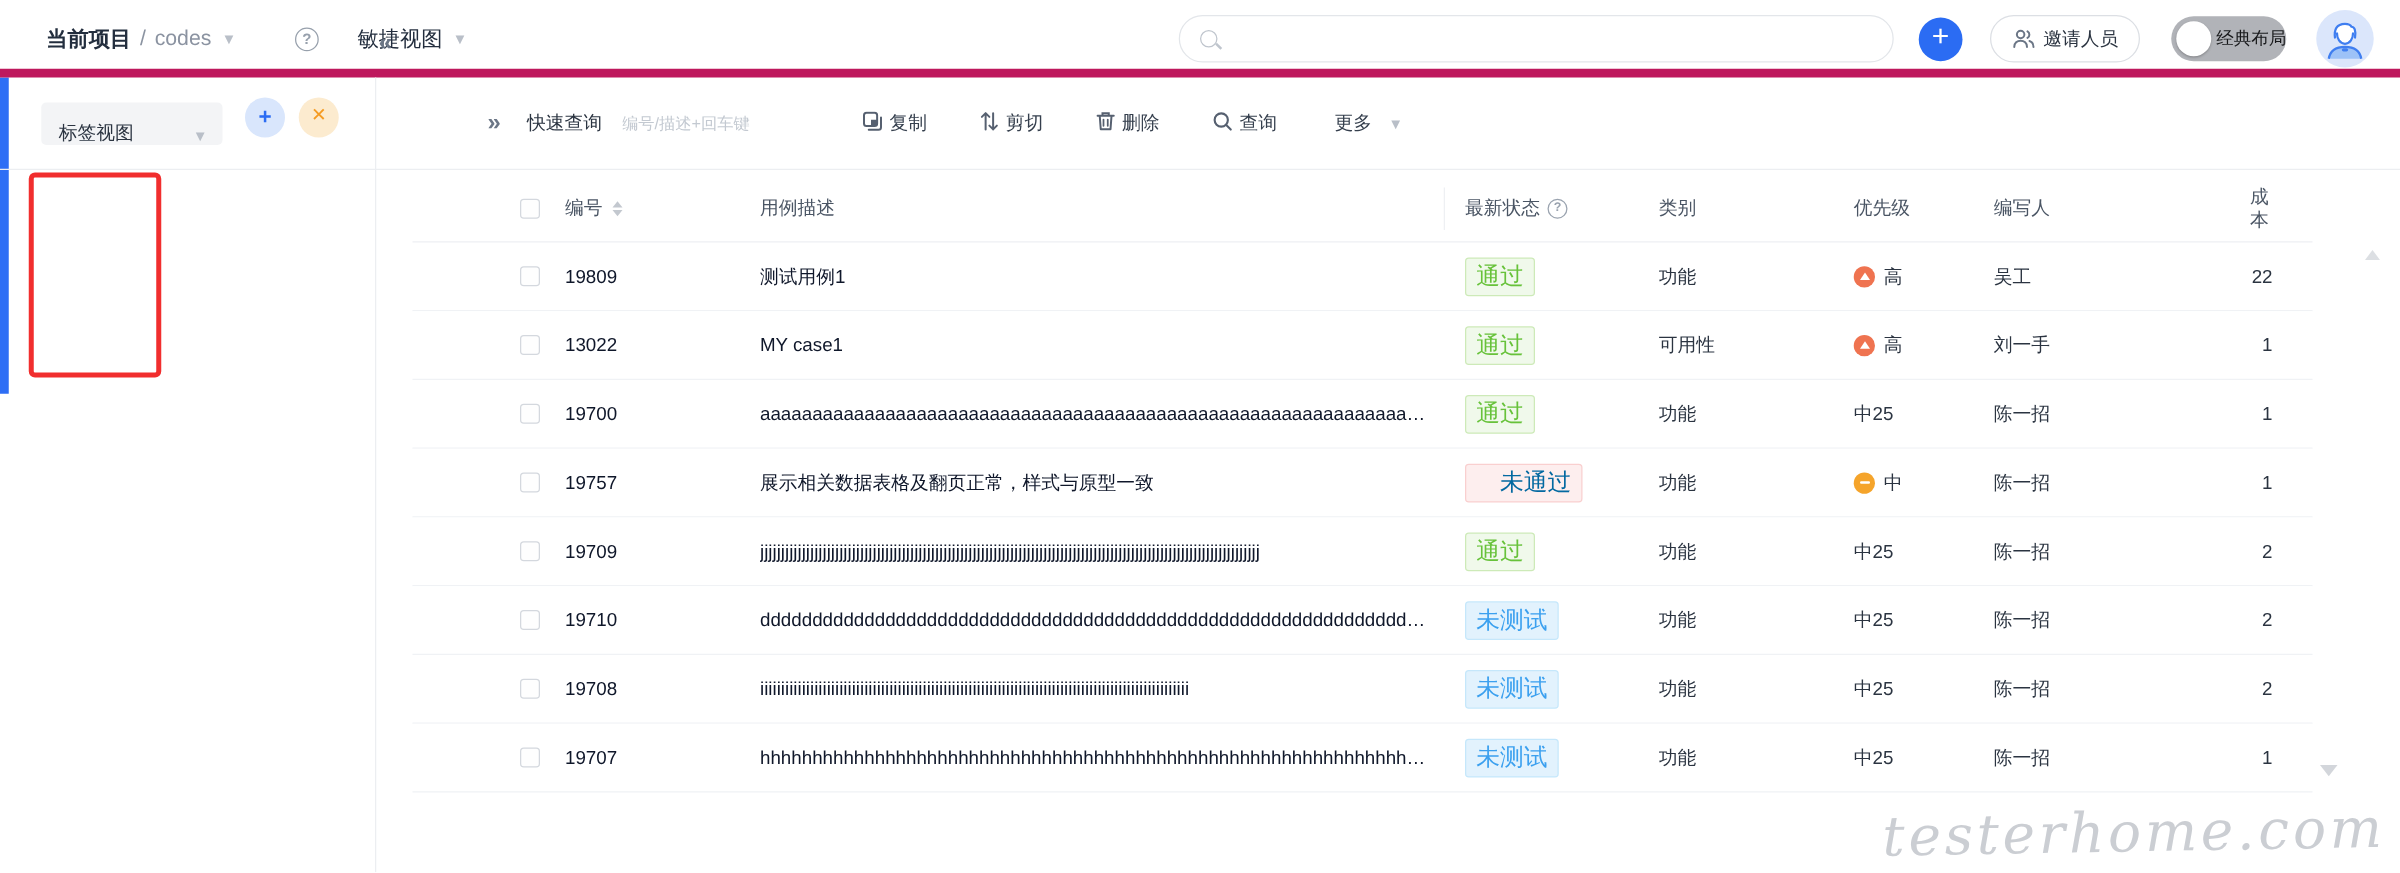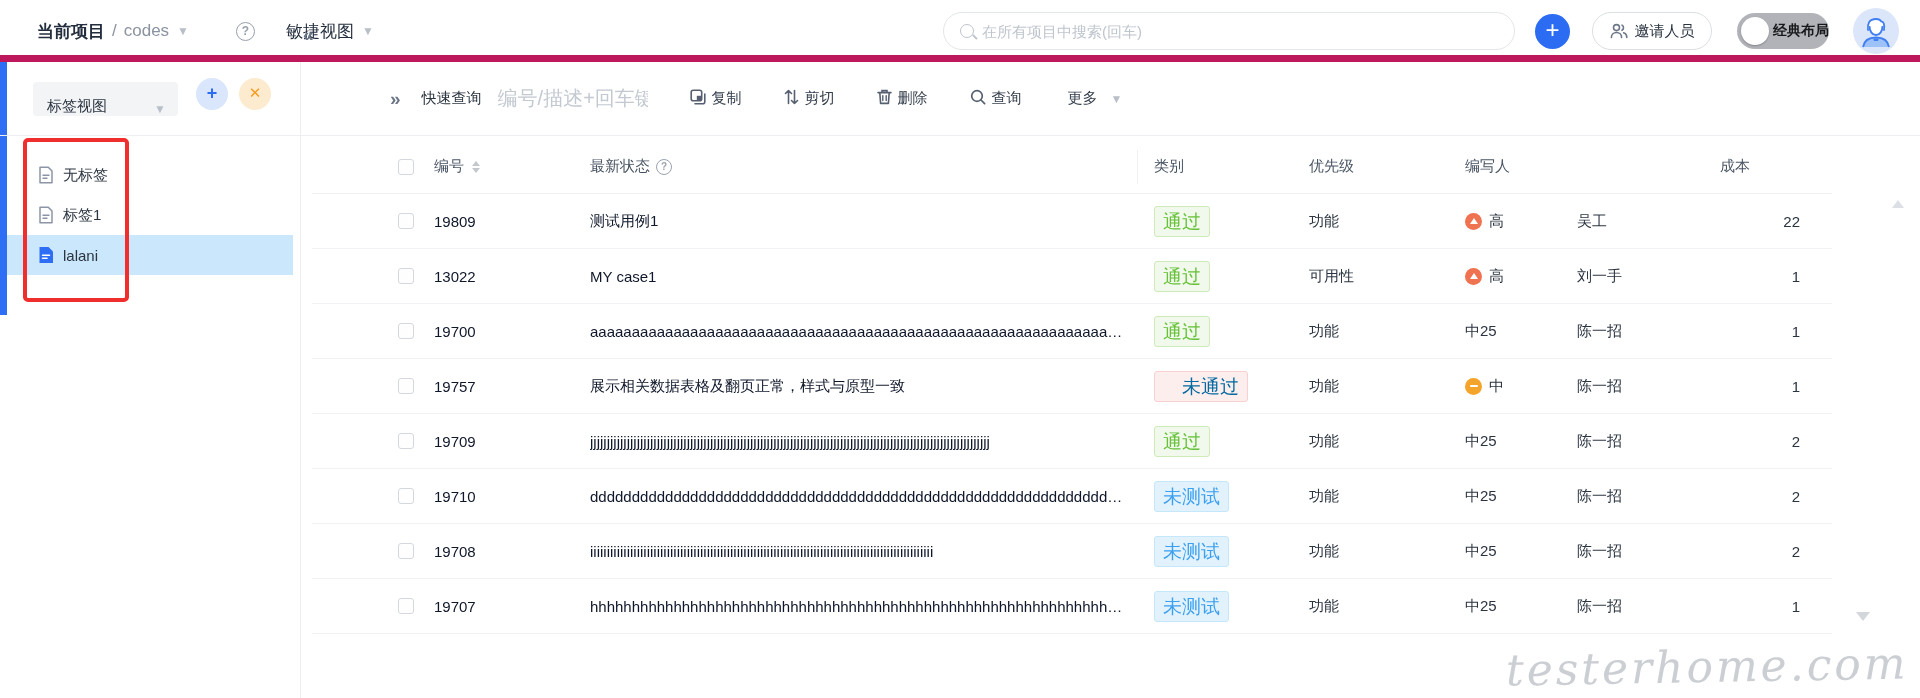--- a/index.html
+++ b/index.html
@@ -20,21 +20,21 @@
   .agile { position:absolute; left:286px; top:0; height:62px; display:flex; align-items:center; font-size:17px; color:#232e3e; font-weight:500; }
 
   .gsearch { position:absolute; left:943px; top:12px; width:572px; height:38px; border:1px solid #e3e6ea; border-radius:19px; display:flex; align-items:center; padding:0 16px; background:#fff; }
   .gsearch input { border:none; outline:none; flex:1; font-size:15px; color:#333; background:transparent; font-family:inherit; }
   .gsearch input::placeholder { color:#bfc5cd; }
   .mag { width:14px; height:14px; border:1.8px solid #bfc5cd; border-radius:50%; position:relative; margin-right:8px; flex:none; }
   .mag::after { content:""; position:absolute; width:6px; height:1.8px; background:#bfc5cd; transform:rotate(45deg); right:-5px; bottom:-1px; }
 
   .plus-btn { position:absolute; left:1535px; top:14px; width:35px; height:35px; border-radius:50%; background:#2b6cf3; color:#fff; font-size:24px; font-weight:400; text-align:center; line-height:32px; }
   .invite-btn { position:absolute; left:1592px; top:12px; width:120px; height:38px; border:1px solid #dcdfe4; border-radius:19px; background:#fff; display:flex; align-items:center; justify-content:center; gap:7px; font-size:15px; color:#2b3441; }
-  .toggle { position:absolute; left:1737px; top:13px; width:92px; height:36px; border-radius:18px; background:#b1b3b8; display:flex; align-items:center;font-weight:bold; }
+  .toggle { position:absolute; left:1737px; top:13px; width:92px; height:36px; border-radius:18px; background:#b1b3b8; display:flex; align-items:center; }
   .knob { width:28px; height:28px; border-radius:50%; background:#fff; margin-left:4px; box-shadow:0 1px 2px rgba(0,0,0,.25); flex:none; }
   .toggle-label { font-size:14px; color:#17181a; margin-left:4px; }
   .avatar { position:absolute; left:1853px; top:8px; width:46px; height:46px; border-radius:50%; background:#dbe6fb; display:flex; align-items:center; justify-content:center; }
 
   
   .hdiv { position:absolute; left:0; top:135px; width:1920px; height:1px; background:#eceef1; }
   .vdiv { position:absolute; left:300px; top:62px; width:1px; height:636px; background:#eceef1; }
 
   
   .side-head { position:absolute; left:0; top:62px; width:300px; height:73px; }
@@ -49,28 +49,28 @@
   .side-item { position:relative; height:40px; display:flex; align-items:center; padding-left:38px; gap:9px; font-size:15px; color:#2b3441; cursor:pointer; }
   .side-item.selected { background:#cbe7fb; margin-left:7px; padding-left:31px; width:286px; }
   .doc-svg { flex:none; }
 
   .red-box { position:absolute; left:23px; top:138px; width:106px; height:164px; border:4px solid #f12e2e; border-radius:5px; pointer-events:none; z-index:30; }
 
   
   .toolbar { position:absolute; left:330px; top:62px; width:1560px; height:73px; display:flex; align-items:center; }
   .tb-exp { font-size:19px; color:#6b7686; font-weight:700; letter-spacing:-1px; margin-left:60px; }
   .tb-label { font-size:15px; color:#2b3441; margin-left:22px; }
-  .tb-input { border:none; outline:none; margin-left:16px; width:150px; font-size:20px; color:#333; font-family:inherit; }
+  .tb-input { border:none; outline:none; margin-left:16px; width:150px; font-size:13px; color:#333; font-family:inherit; }
   .tb-input::placeholder { color:#c3c9d1; }
   .tb-act { display:flex; align-items:flex-start; gap:6px; font-size:15px; color:#353f4d; margin-left:42px; cursor:pointer; }
   .tb-act svg { display:block; }
   .tb-more { display:flex; align-items:center; gap:5px; font-size:15px; color:#353f4d; margin-left:46px; cursor:pointer; }
 
   
-  .table-region { position:absolute; left:312px; top:140px; width:1520px; }
+  .table-region { position:absolute; left:330px; top:140px; width:1520px; }
   .trow { display:grid; grid-template-columns:86px 36px 156px 564px 155px 156px 112px 205px 1fr; align-items:center; height:55px; border-bottom:1px solid #f0f2f5; font-size:15px; color:#2b3441; background:#fff; }
   .thead { height:54px; color:#4a5564; border-bottom:1px solid #eef0f3; position:relative; }
   .thead .hsep { position:absolute; left:825px; top:10px; width:1px; height:34px; background:#eef0f3; }
   .cell { display:flex; align-items:center; }
   .cbx { width:16px; height:16px; border:1px solid #d4d8de; border-radius:3px; background:#fefefe; display:inline-block; }
   .link { color:#0f172a; text-decoration:none; cursor:pointer; }
   .id-link { font-weight:500; }
   .desc { overflow:hidden; padding-right:24px; }
   .desc .link { white-space:nowrap; overflow:hidden; text-overflow:ellipsis; display:block; max-width:540px; }
   .cost { justify-content:flex-end; padding-right:32px; font-weight:500; }
@@ -110,21 +110,20 @@
       <span class="bc-name">codes</span>
       <span class="caret">▼</span>
     </div>
     <div class="help-icn">?</div>
     <div class="agile">
       <span>敏捷视图</span>
       <span class="caret">▼</span>
     </div>
     <div class="gsearch">
       <span class="mag"></span>
-      <input placeholder="在所有项目中搜索(回车)" style="">
     </div>
     <div class="plus-btn">+</div>
     <div class="invite-btn">
       <svg width="18" height="16" viewBox="0 0 18 16">
           <circle cx="6.5" cy="4.6" r="3" fill="none" stroke="#6b7686" stroke-width="1.6"></circle>
           <path d="M1.4 14.5c0-3 2.3-5 5.1-5s5.1 2 5.1 5" fill="none" stroke="#6b7686" stroke-width="1.6" stroke-linecap="round"></path>
           <path d="M12 2.1a3 3 0 0 1 0 5.2M13.6 9.8c2 .6 3.2 2.3 3.2 4.7" fill="none" stroke="#6b7686" stroke-width="1.6" stroke-linecap="round"></path>
         </svg>
       <span>邀请人员</span>
     </div>
@@ -148,43 +147,20 @@
   <div class="side-head">
     <div class="side-select">
       <span>标签视图</span>
       <span class="caret">▼</span>
     </div>
     <div class="round-btn add-tag">+</div>
     <div class="round-btn del-tag">✕</div>
   </div>
   <div class="collapse">«</div>
 
-  <div class="side-list">
-      <div class="side-item">
-        <svg class="doc-svg" width="16" height="18" viewBox="0 0 16 18">
-          <path d="M2 1.2h8.3l3.7 3.9v11.7H2z" fill="#fff" stroke="#8b95a5" stroke-width="1.5" stroke-linejoin="round"></path>
-          <path d="M5 9.2h6M5 12.2h4" stroke="#8b95a5" stroke-width="1.4" stroke-linecap="round"></path>
-        </svg>
-        <span>无标签</span>
-      </div>
-      <div class="side-item">
-        <svg class="doc-svg" width="16" height="18" viewBox="0 0 16 18">
-          <path d="M2 1.2h8.3l3.7 3.9v11.7H2z" fill="#fff" stroke="#8b95a5" stroke-width="1.5" stroke-linejoin="round"></path>
-          <path d="M5 9.2h6M5 12.2h4" stroke="#8b95a5" stroke-width="1.4" stroke-linecap="round"></path>
-        </svg>
-        <span>标签1</span>
-      </div>
-      <div class="side-item selected">
-        <svg class="doc-svg" width="16" height="18" viewBox="0 0 16 18">
-          <path d="M1.5 1h9l4.5 4.5V17h-13.5z" fill="#2e6ef5"></path>
-          <path d="M4.5 9.2h7M4.5 12.2h4.5" stroke="#fff" stroke-width="1.5" stroke-linecap="round"></path>
-        </svg>
-        <span>lalani</span>
-      </div>
-    </div>
   <div class="red-box"></div>
 
   <div class="toolbar">
     <span class="tb-exp">»</span>
     <span class="tb-label">快速查询</span>
     <input class="tb-input" placeholder="编号/描述+回车键" style="">
     <span class="tb-act">
       <svg width="16" height="16" viewBox="0 0 16 16">
           <rect x="1.2" y="1.2" width="10.5" height="10.5" rx="2" fill="none" stroke="#566070" stroke-width="1.6"></rect>
           <path d="M14.8 5v7.8a2 2 0 0 1-2 2H5" fill="none" stroke="#566070" stroke-width="1.6" stroke-linecap="round"></path>
@@ -227,20 +203,23 @@
           <span class="cbx"></span>
         </div>
       <div class="cell">
         <span>编号</span>
         <span class="sort">
             <i class="up"></i>
             <i class="dn"></i>
           </span>
       </div>
       <div class="cell">
+          <span>用例描述</span>
+        </div>
+      <div class="cell">
         <span>最新状态</span>
         <span class="qmark">?</span>
       </div>
       <div class="cell">
           <span>类别</span>
         </div>
       <div class="cell">
           <span>优先级</span>
         </div>
       <div class="cell">

